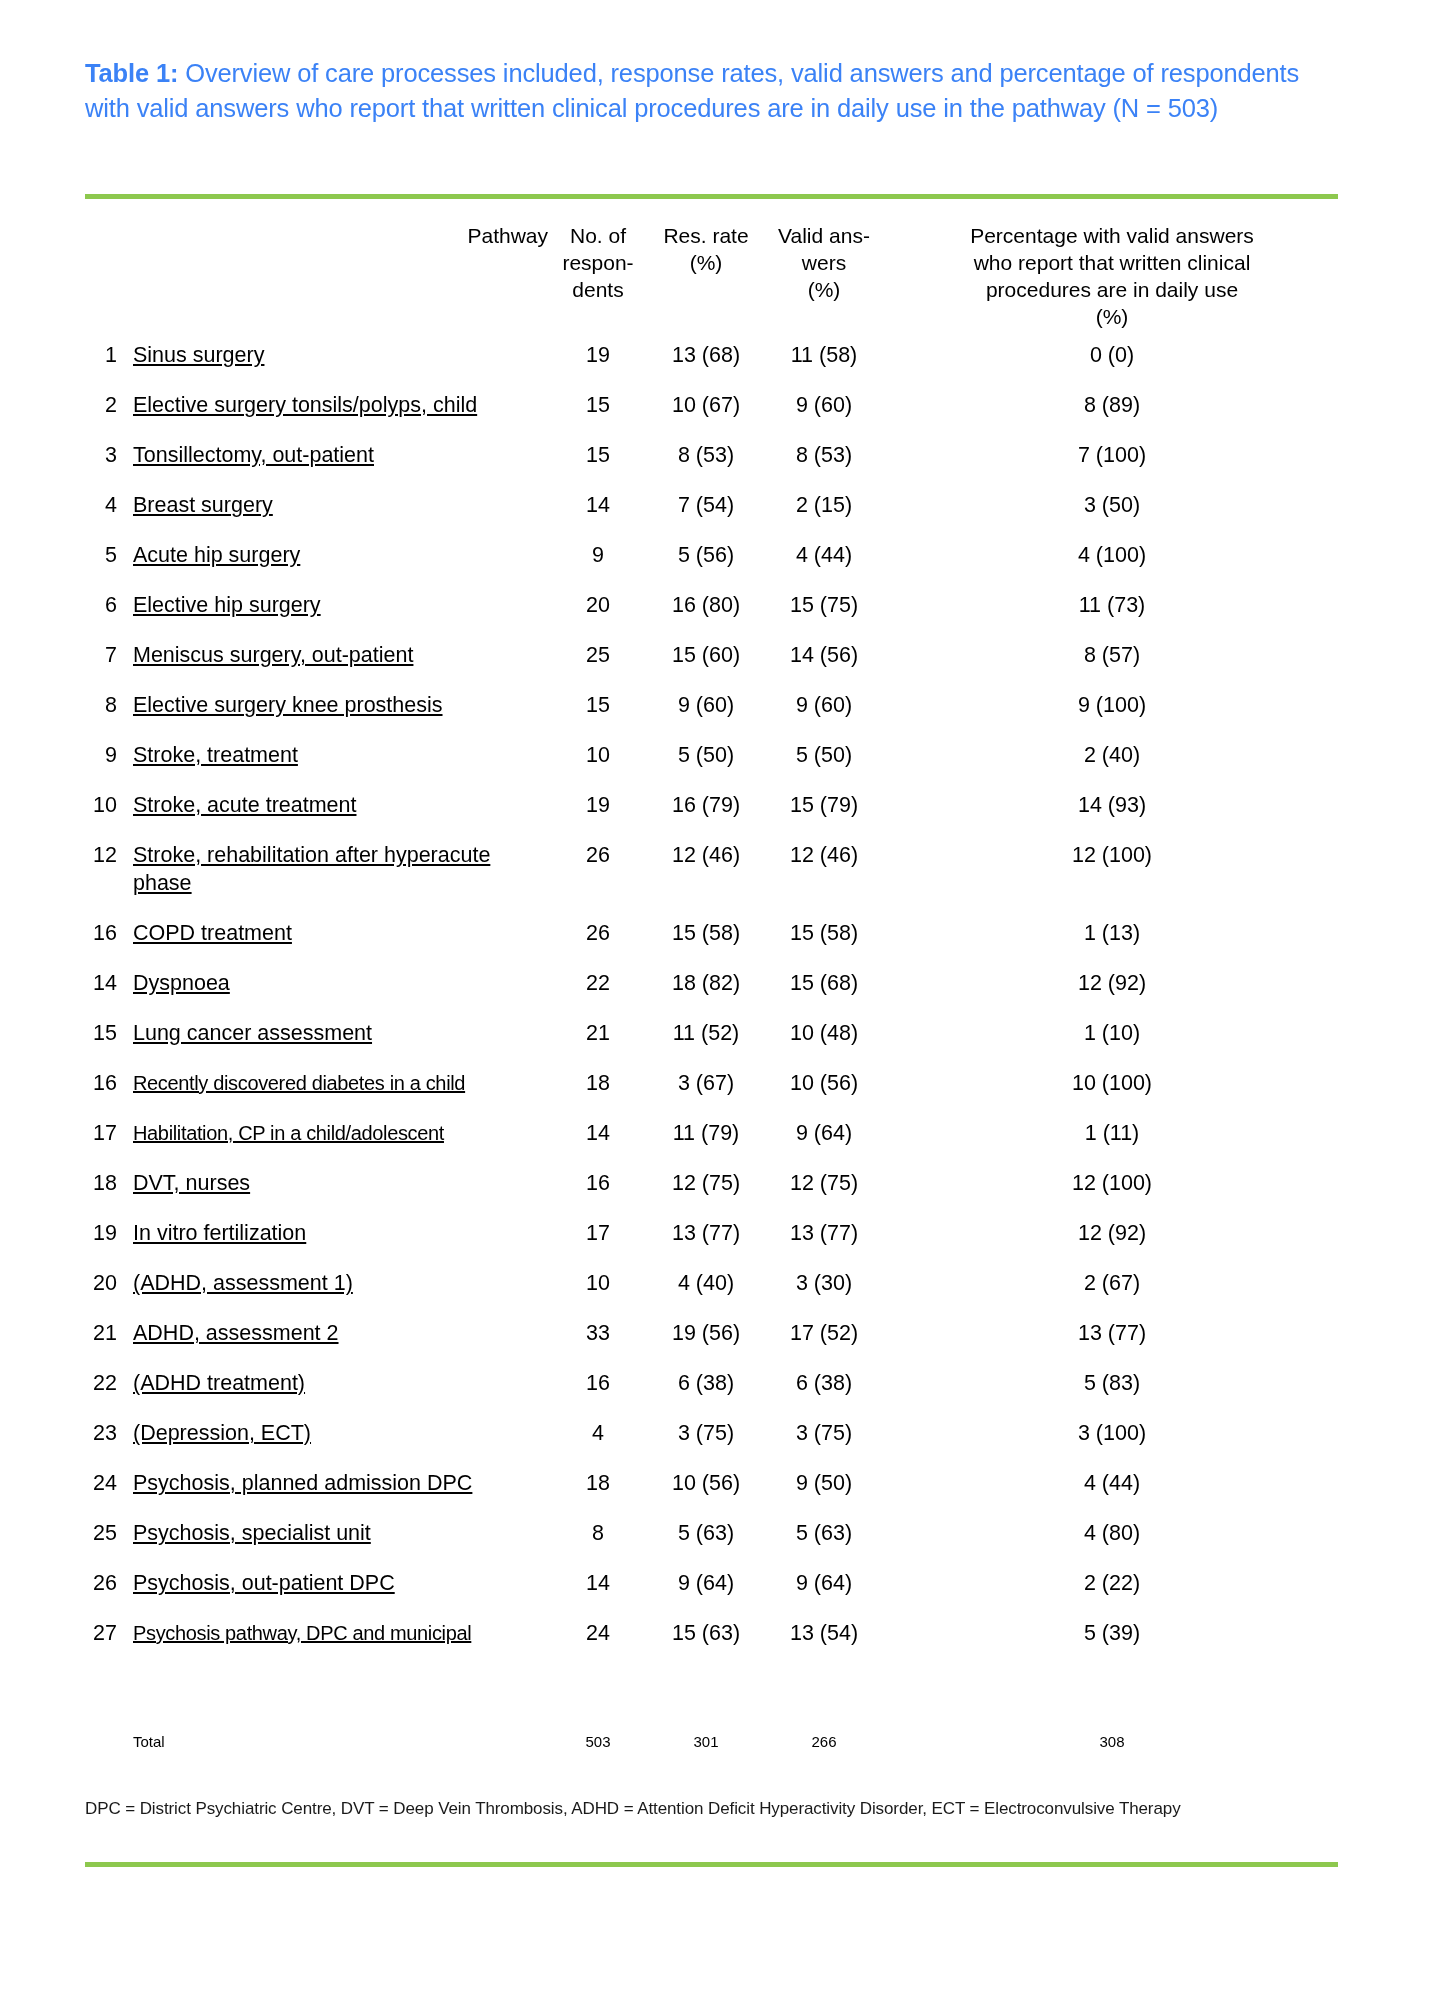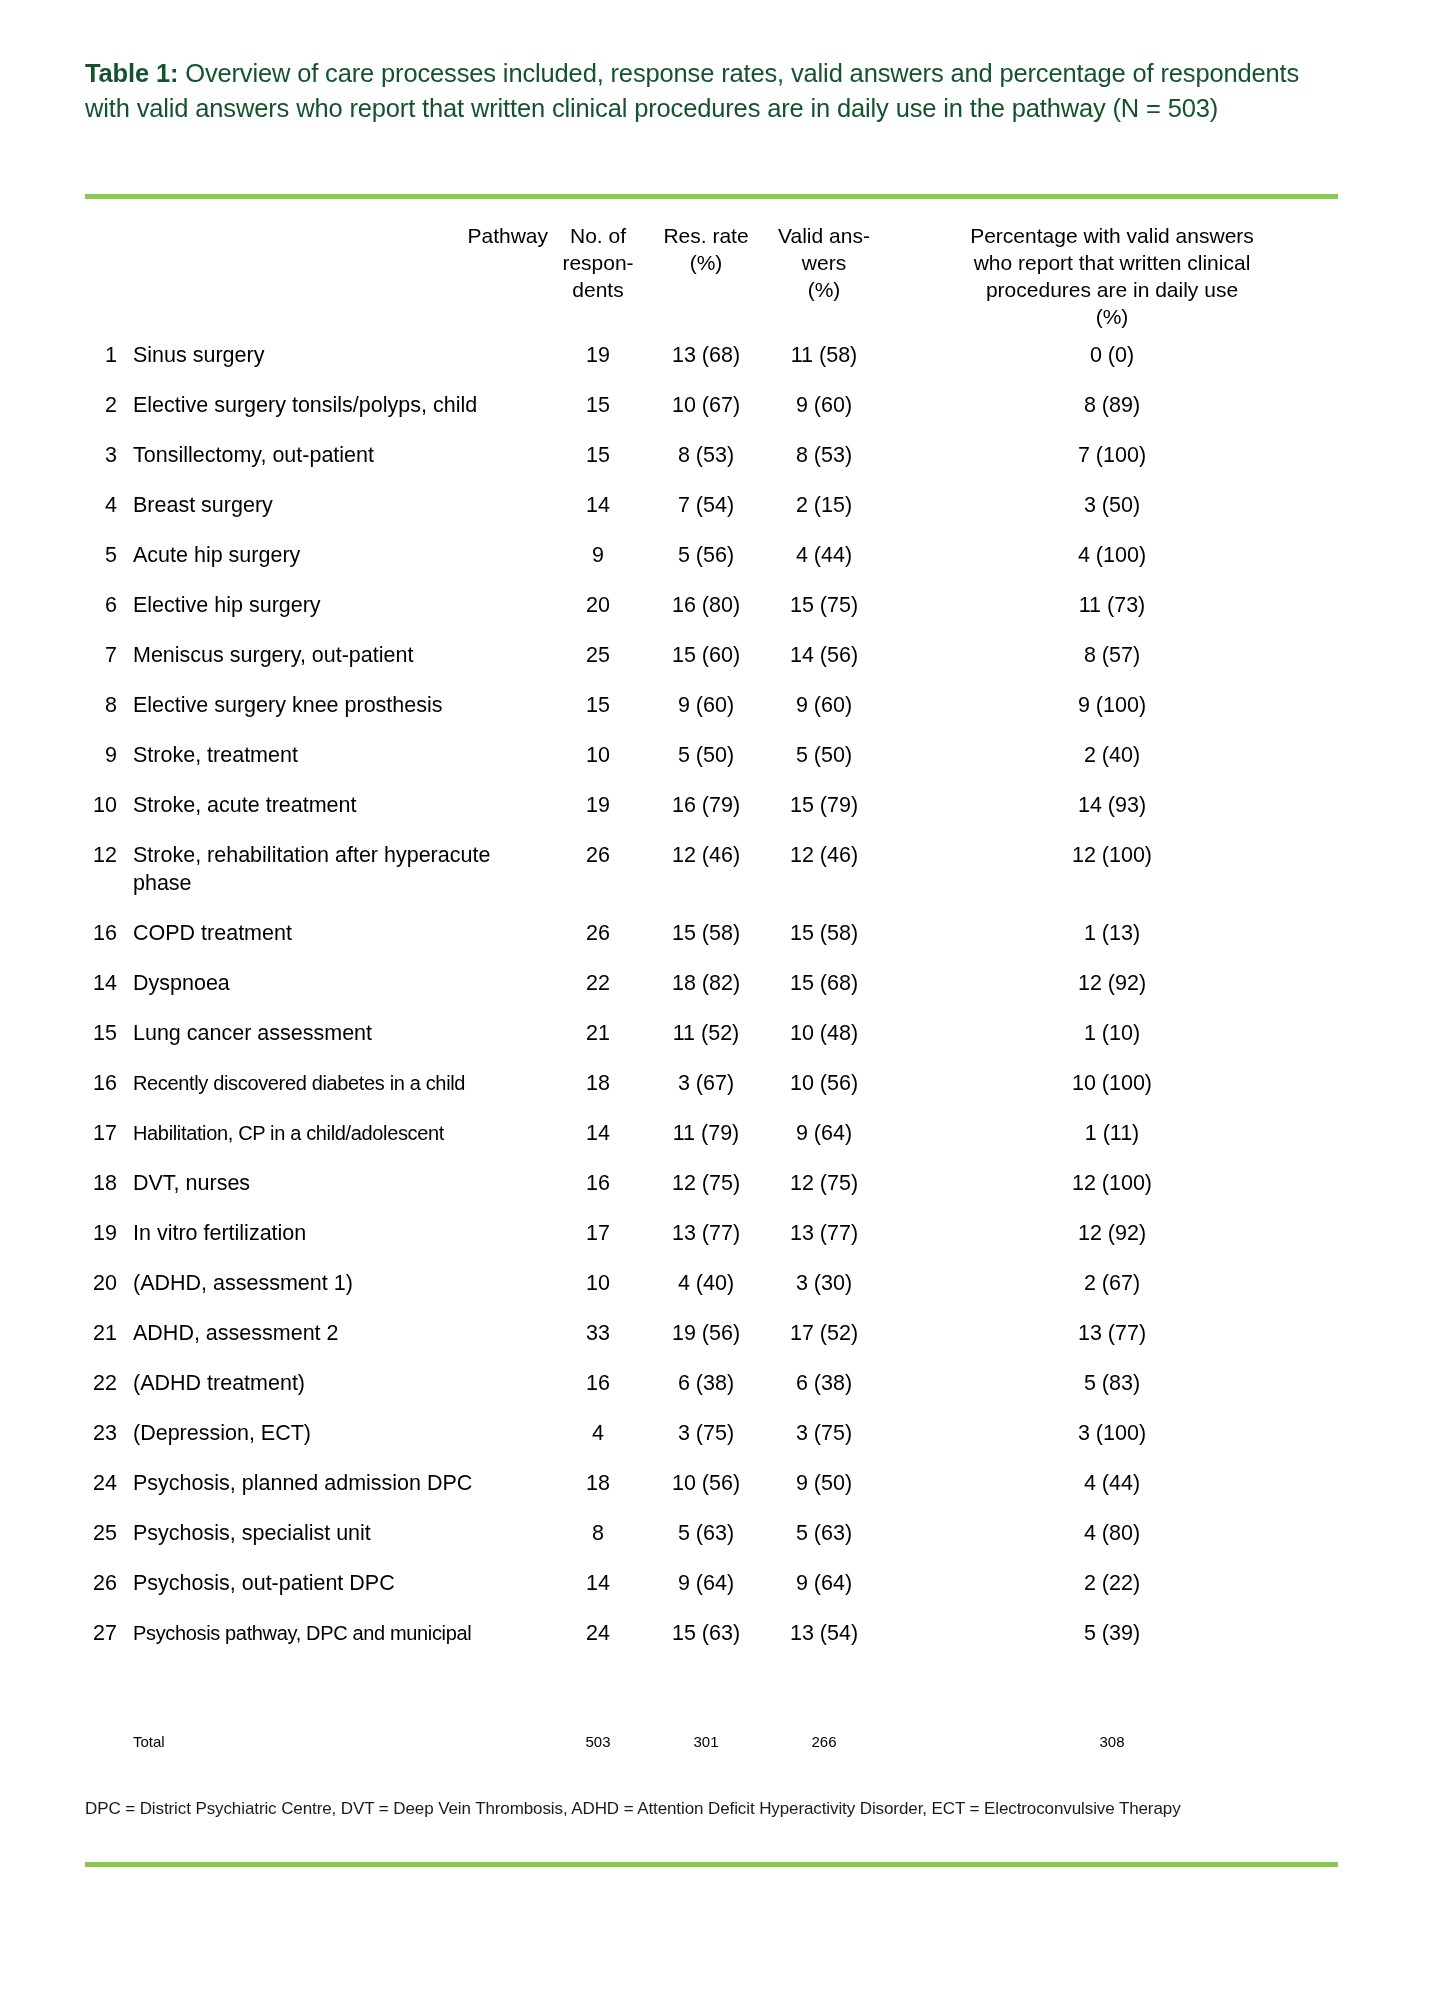--- a/index.html
+++ b/index.html
@@ -22,21 +22,21 @@
     padding: 0;
   }
   .caption {
     position: absolute;
     left: 85px;
     top: 56px;
     width: 1255px;
     font-size: 25.5px;
     line-height: 35px;
     letter-spacing: -0.15px;
-    color: #14532d;
+    color: #3b82f6;
   }
   .caption .lbl {
     font-weight: bold;
   }
   .rule {
     position: absolute;
     left: 85px;
     width: 1253px;
     height: 5px;
     background: #8DC84E;
@@ -83,20 +83,21 @@
     line-height: 28px;
     padding-top: 11px;
     padding-bottom: 11px;
   }
   tbody tr.drow td.n {
     text-align: right;
     padding-right: 16px;
   }
   tbody tr.drow td.p {
     text-align: left;
+    text-decoration: underline;
   }
   tbody tr.drow td.v {
     text-align: center;
   }
   tbody tr.drow td.v.last {
     text-align: center;
   }
   tbody tr.drow.condensed td.p {
     font-size: 20px;
     letter-spacing: -0.35px;

